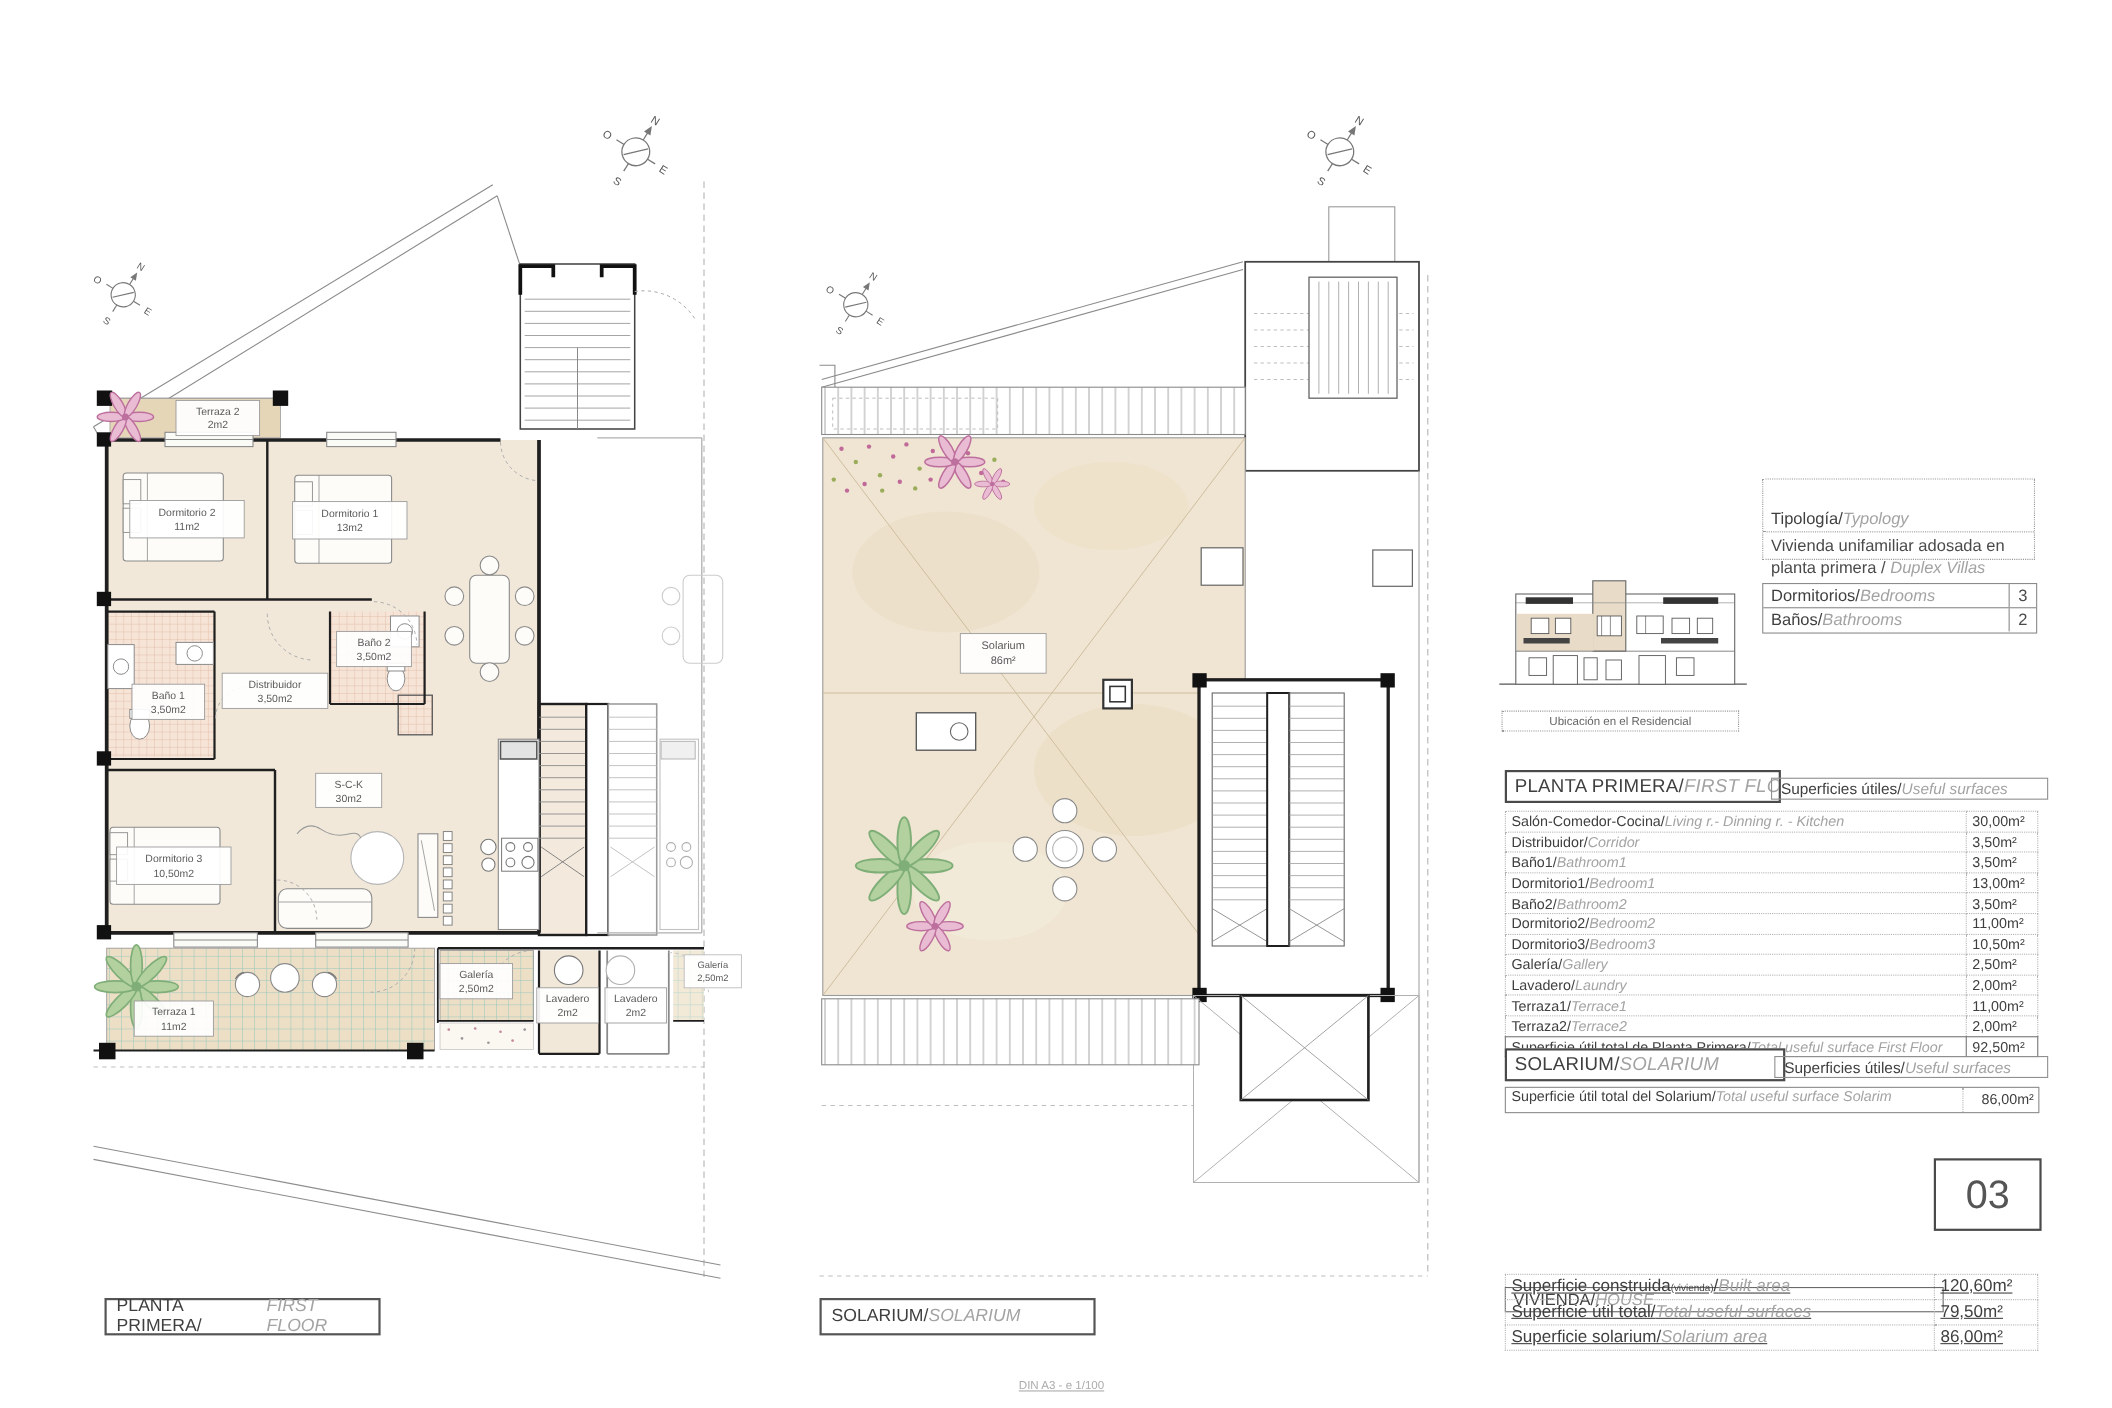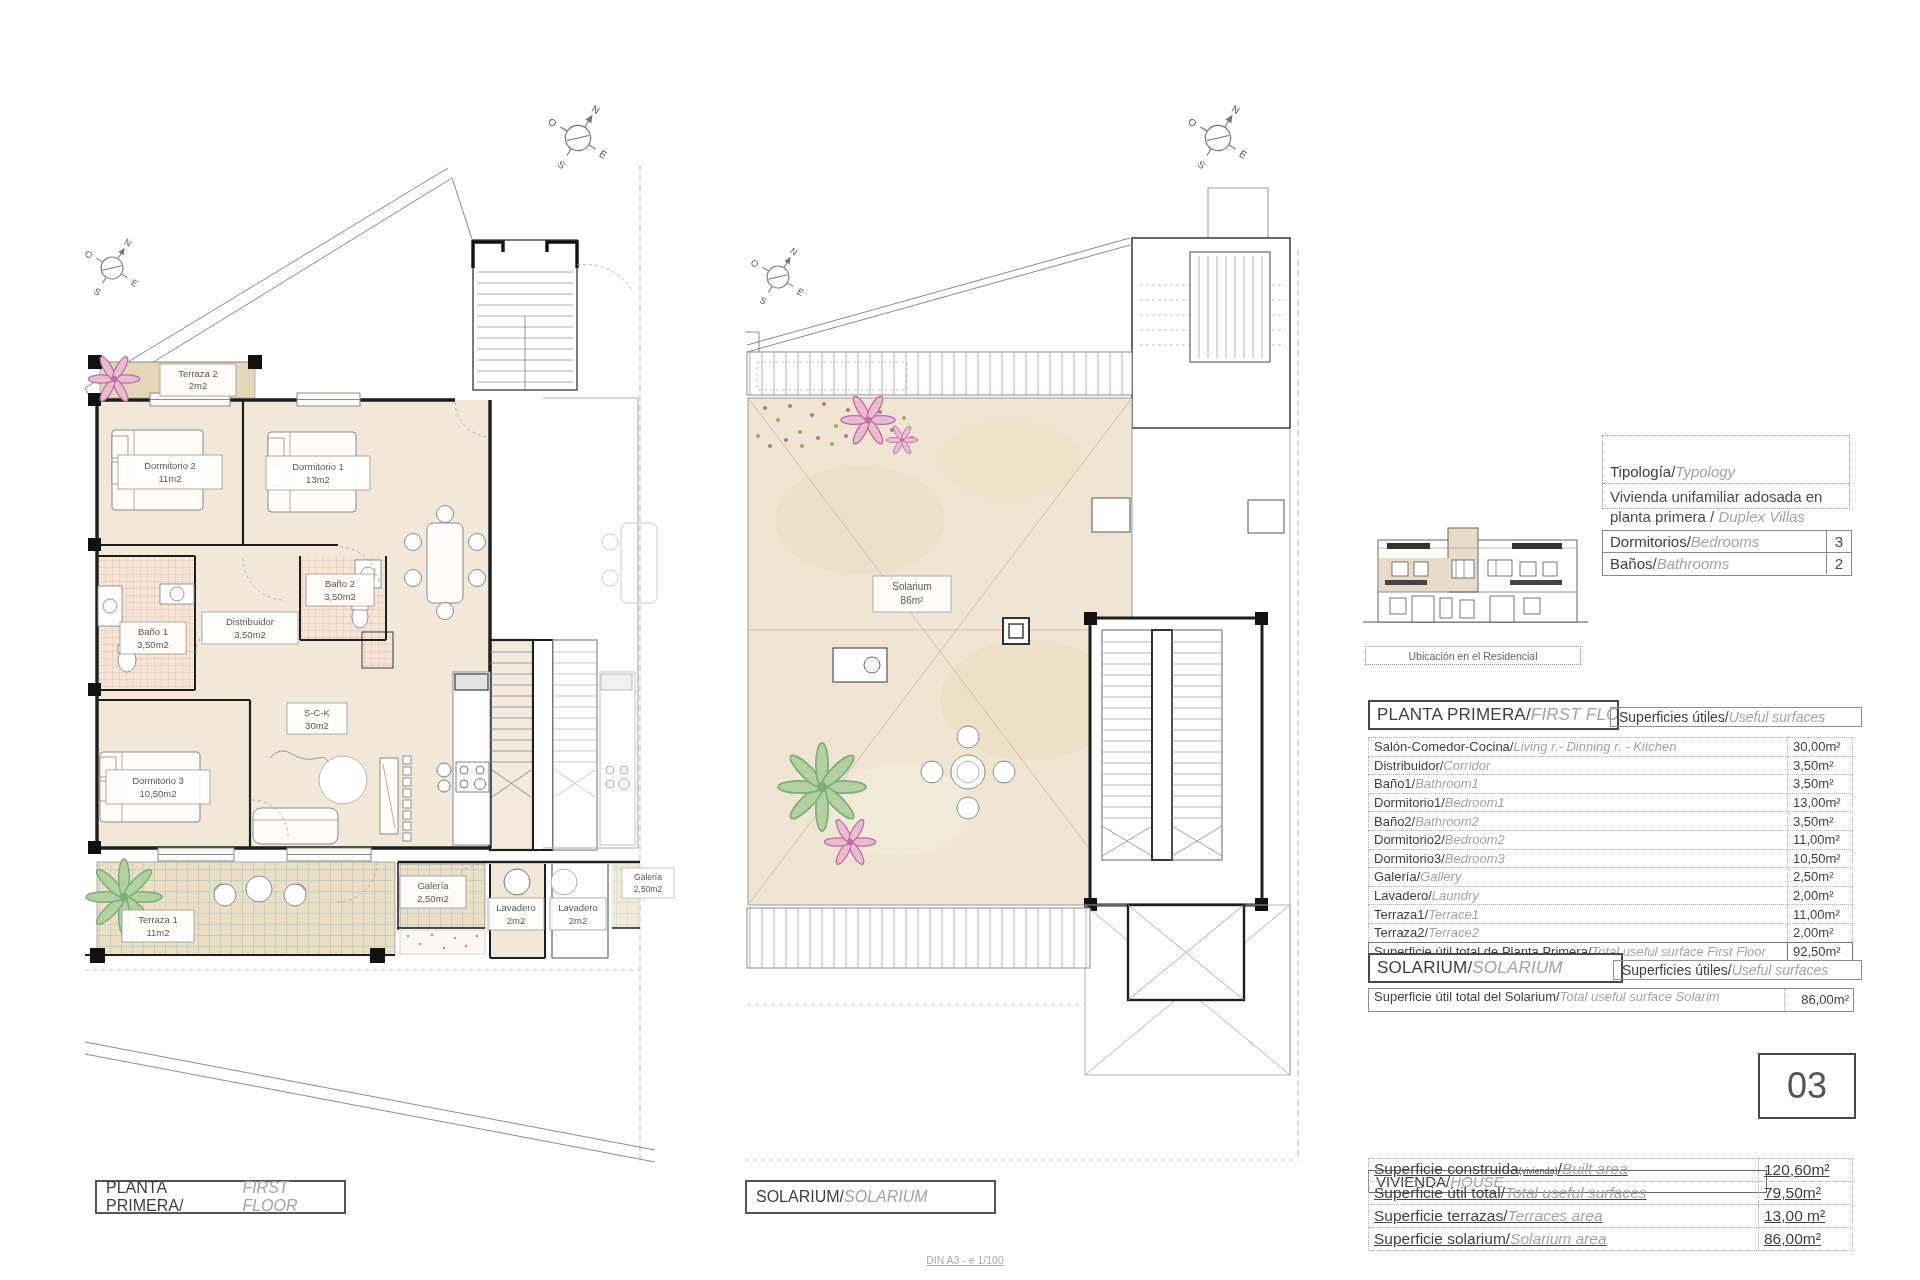--- a/index.html
+++ b/index.html
@@ -667,24 +667,20 @@
     <tbody>
       <tr>
         <td><span class="lbl-main">Superficie construida</span><span class="sub">(vivienda)</span><span class="lbl-main">/</span><span class="it">Built area</span></td>
         <td class="val">120,60m²</td>
       </tr>
       <tr>
             <td><span class="lbl-main">Superficie útil total/</span><span class="it">Total useful surfaces</span></td>
             <td class="val">79,50m²</td>
           </tr>
       <tr>
-            <td><span class="lbl-main">Superficie terrazas/</span><span class="it">Terraces area</span></td>
-            <td class="val">13,00 m²</td>
-          </tr>
-      <tr>
             <td><span class="lbl-main">Superficie solarium/</span><span class="it">Solarium area</span></td>
             <td class="val">86,00m²</td>
           </tr>
     </tbody>
   </table>
 </div>
 
 <div class="abs" style="left:880px;top:1254px;width:170px;text-align:center;font-size:10.5px;color:#ababab;text-decoration:underline;">DIN A3 - e 1/100</div>
 
 </div>

